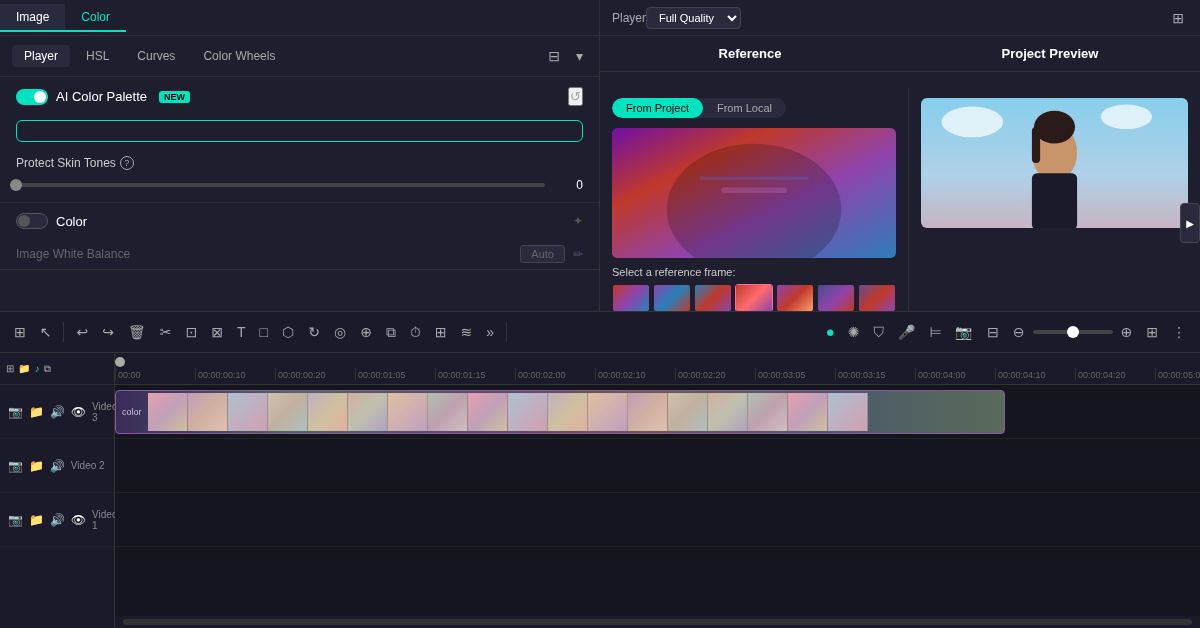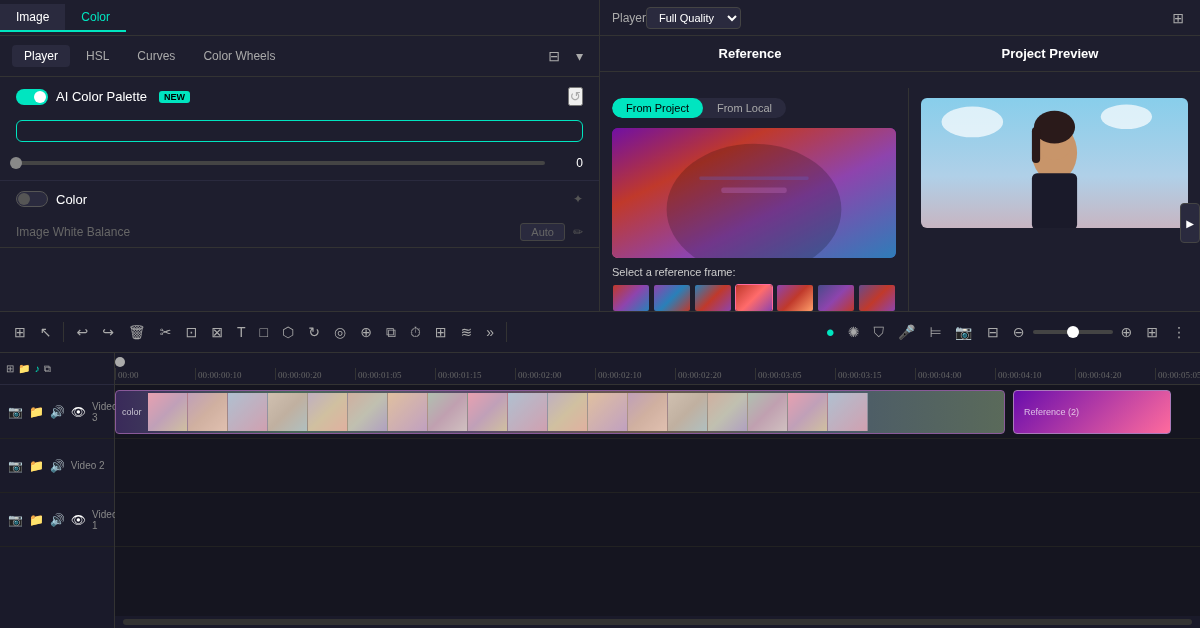--- a/index.html
+++ b/index.html
@@ -106,21 +106,21 @@
     
     .timeline { flex: 1; background: #151520; display: flex; overflow: hidden; min-height: 0; }
     .timeline-tracks-label { width: 115px; background: #1a1a2a; border-right: 1px solid #333; display: flex; flex-direction: column; }
     .track-label-tools { display: flex; align-items: center; padding: 4px 6px; gap: 4px; height: 32px; border-bottom: 1px solid #2a2a3e; }
     .track-label-tool { font-size: 10px; color: #aaa; cursor: pointer; }
     .track-label { height: 54px; display: flex; align-items: center; padding: 0 8px; gap: 6px; border-bottom: 1px solid #222; }
     .track-label-text { font-size: 10px; color: #888; }
     .timeline-main { flex: 1; overflow: hidden; display: flex; flex-direction: column; }
     .timeline-ruler { height: 32px; background: #1a1a2a; border-bottom: 1px solid #333; overflow: hidden; display: flex; align-items: center; padding: 0 0; position: relative; }
     .ruler-marks { display: flex; height: 100%; align-items: flex-end; padding-bottom: 4px; font-size: 9px; color: #666; gap: 0; width: 100%; overflow: hidden; }
-    .ruler-mark { flex: 0 0 auto; width: 80px; text-align: left; padding-left: 2px; border-left: 1px solid #333; height: 12px; display: flex; align-items: flex-end; font-family: Liberation Serif, serif; }
+    .ruler-mark { flex: 0 0 auto; width: 80px; text-align: left; padding-left: 2px; border-left: 1px solid #333; height: 12px; display: flex; align-items: flex-end; }
     .timeline-tracks { flex: 1; position: relative; overflow: hidden; }
     .video-track { height: 54px; position: relative; display: flex; align-items: center; border-bottom: 1px solid #222; }
     .video-clip { height: 44px; position: absolute; left: 0; border-radius: 4px; overflow: hidden; display: flex; align-items: center; }
     .color-clip { left: 0; width: 890px; background: linear-gradient(90deg, #3a2a5a, #4a6a5a, #5a4a6a, #6a5a4a, #4a5a6a, #5a6a5a); border: 1px solid #8a5a9a; }
     .reference-clip { left: 900px; width: 160px; background: linear-gradient(135deg, #6a0dad, #ff6b9d); border: 1px solid #aa7aba; }
     .clip-label { font-size: 9px; color: rgba(255,255,255,0.7); padding: 2px 6px; white-space: nowrap; }
     .fp-1 { background: linear-gradient(135deg, #e8a0b0, #c0a0b8, #d0c0a0); }
     .fp-2 { background: linear-gradient(135deg, #c0a0b8, #d0b0a0, #e0c0b0); }
     .fp-3 { background: linear-gradient(135deg, #b0c0d0, #c0b0c0, #d0a0b0); }
     .fp-4 { background: linear-gradient(135deg, #d0c0b0, #c0b0a0, #b0c0c0); }
@@ -175,20 +175,24 @@
       </div>
       <span class="ai-label">AI Color Palette</span>
       <span class="new-badge">NEW</span>
       <button class="reset-icon">↺</button>
     </div>
 
     <div class="strength-box">
     </div>
 
     <div class="protect-row">
+      <div class="protect-label">
+        <span>Protect Skin Tones</span>
+        <div class="info-icon">?</div>
+      </div>
       <div class="protect-slider-row">
         <div class="protect-slider-container">
           <div class="protect-slider-track"></div>
           <div class="protect-slider-thumb"></div>
         </div>
         <span class="slider-num">0</span>
       </div>
     </div>
 
     <div class="color-section">
@@ -419,23 +423,20 @@
             <div class="fp-5" style="width:40px; height:38px; flex-shrink:0; border-right:1px solid rgba(0,0,0,0.2);"></div>
             <div class="fp-7" style="width:40px; height:38px; flex-shrink:0; border-right:1px solid rgba(0,0,0,0.2);"></div>
             <div class="fp-2" style="width:40px; height:38px; flex-shrink:0; border-right:1px solid rgba(0,0,0,0.2);"></div>
             <div class="fp-4" style="width:40px; height:38px; flex-shrink:0; border-right:1px solid rgba(0,0,0,0.2);"></div>
             <div class="fp-6" style="width:40px; height:38px; flex-shrink:0; border-right:1px solid rgba(0,0,0,0.2);"></div>
             <div class="fp-8" style="width:40px; height:38px; flex-shrink:0; border-right:1px solid rgba(0,0,0,0.2);"></div>
             <div class="fp-1" style="width:40px; height:38px; flex-shrink:0; border-right:1px solid rgba(0,0,0,0.2);"></div>
             <div class="fp-3" style="width:40px; height:38px; flex-shrink:0; border-right:1px solid rgba(0,0,0,0.2);"></div>
           </div>
         </div>
-        <div class="video-clip reference-clip" style="position:absolute; left:898px; width:158px; height:44px; top:5px; display:flex; align-items:center; padding:0 4px;">
-          <span class="clip-label">Reference (2)</span>
-        </div>
       </div>
 
       <div class="empty-track"></div>
 
       <div class="empty-track"></div>
     </div>
 
     <div class="bottom-scroll">
       <div class="scroll-bar"></div>
     </div>

